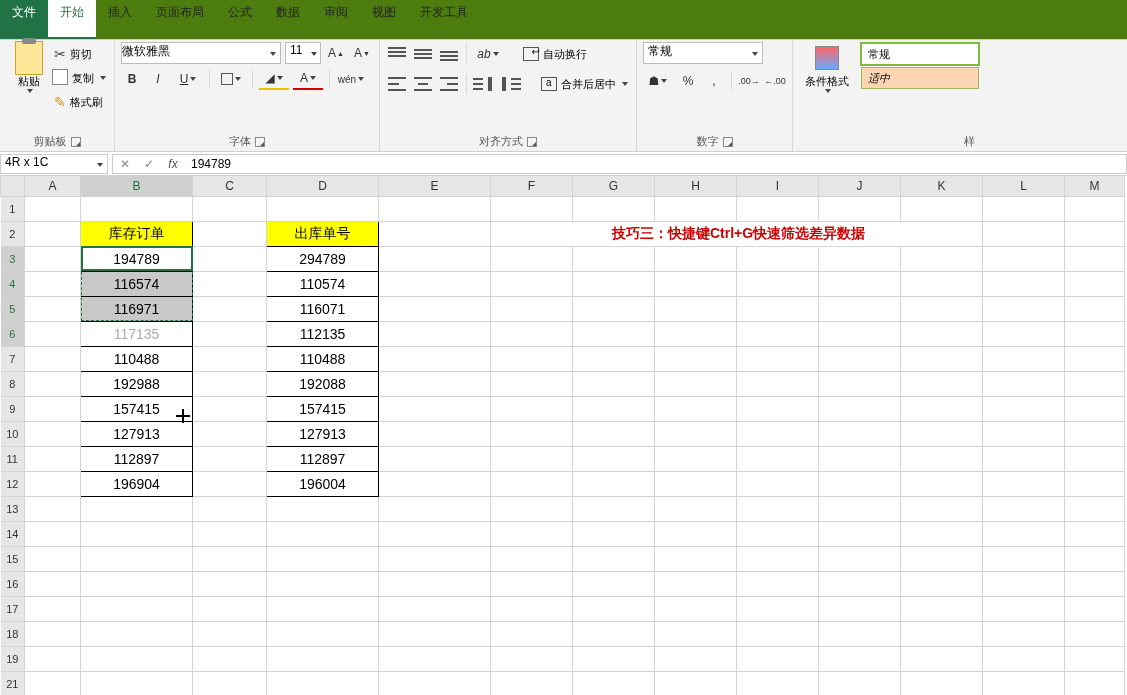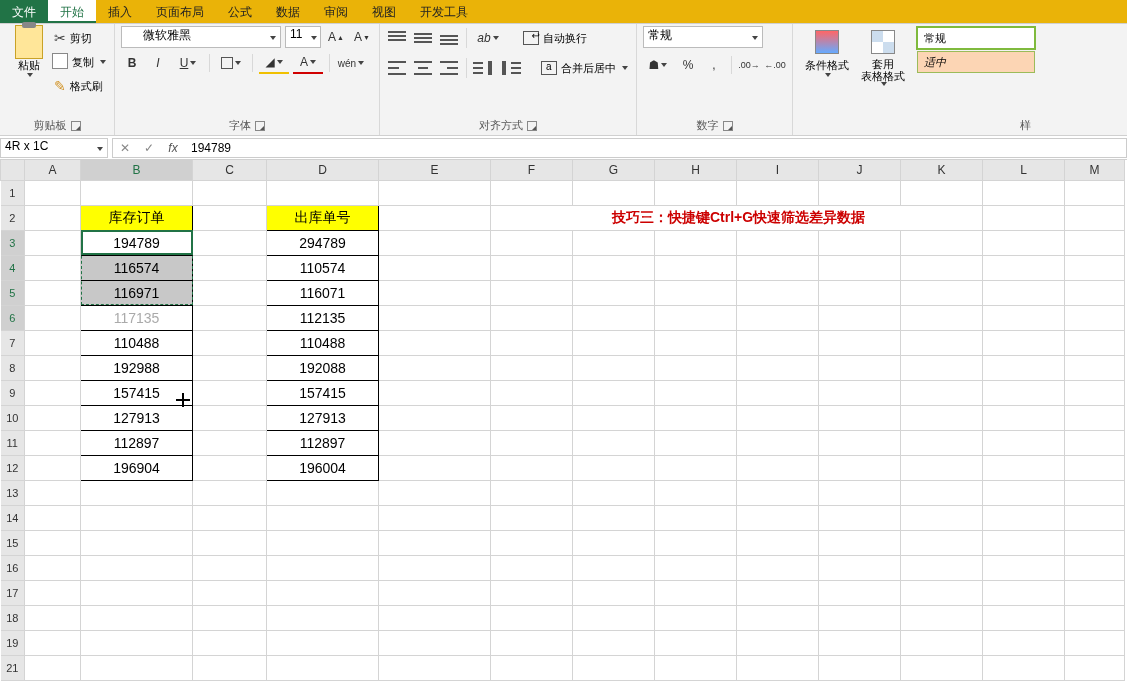--- a/index.html
+++ b/index.html
@@ -1,19 +1,19 @@
 <!DOCTYPE html>
 <html><head>
 <meta charset="utf-8">
 <style>
 * { box-sizing: border-box; margin: 0; padding: 0; font-family: "Microsoft YaHei", Arial, sans-serif; }
 body { font-size: 12px; background: #fff; user-select: none; overflow: hidden; width: 1127px; height: 695px; }
 
 
-.menubar { display: flex; background: #eab308; height: 24px; border-bottom: 1px solid #d0d0d0;}
+.menubar { display: flex; background: #4d7c0f; height: 40px; border-bottom: 1px solid #d0d0d0;}
 .menubar .tab { padding: 4px 12px 2px; font-size: 12px; color: #222; cursor: pointer; }
 .menubar .tab.file { background: #217346; color: #fff; }
 .menubar .tab.active { background: #fff; color: #217346; border-bottom: 2px solid #217346; font-weight: 400; }
 
 
 .ribbon { display: flex; height: 112px; background: #f3f3f3; border-bottom: 1px solid #d0d0d0; }
 .group { display: flex; flex-direction: column; align-items: center; border-right: 1px solid #d8d8d8; padding: 2px 6px 0 6px; }
 .group-body { display: flex; flex-direction: row; align-items: flex-start; flex: 1; }
 .group-label { font-size: 11px; color: #555; padding-bottom: 2px; display:flex; align-items:center; gap:4px;}
 .launcher { width:10px; height:10px; border:1px solid #888; position:relative; }
@@ -28,21 +28,21 @@
 
 
 .icon-paste { width:28px; height:34px; background:#ffe699; border:1px solid #c9a227; position:relative; }
 .icon-paste::before { content:""; position:absolute; top:-4px; left:6px; width:14px; height:6px; background:#888; border-radius:2px;}
 .icon-scissors { color:#444; font-size:14px;}
 .icon-copy { width:14px;height:14px; border:1px solid #888; background:#fff; position:relative;}
 .icon-copy::after{content:""; position:absolute; left:-3px; top:-3px; width:14px;height:14px; border:1px solid #888; background:#fff;}
 .icon-brush { color:#d09020; font-size:14px;}
 
 
-.font-select { border:1px solid #bbb; background:#fff; height:22px; font-size:12px; padding:0 18px 0 21px; position:relative;}
+.font-select { border:1px solid #bbb; background:#fff; height:22px; font-size:12px; padding:0 18px 0 0; position:relative;}
 .font-select .dropdown-arrow{position:absolute; right:4px; top:9px;}
 .size-select { border:1px solid #bbb; background:#fff; width:36px; height:22px; font-size:12px; padding:0 14px 0 4px; position:relative;}
 .size-select .dropdown-arrow{position:absolute; right:3px; top:9px;}
 .btn-sq { width:22px; height:22px; display:flex; align-items:center; justify-content:center; font-size:12px; color:#333;}
 .btn-sq.arrowed { width:30px; }
 .btn-A-up::after{content:"▲"; font-size:7px; margin-left:1px;}
 .btn-A-dn::after{content:"▼"; font-size:7px; margin-left:1px;}
 .u-line { border-bottom:2px solid #d00000; }
 .u-line-y { border-bottom:2px solid #f0c000; }
 .pinyin { font-size:10px; }
@@ -309,33 +309,20 @@
       </div>
   </div>
 
   <div class="group" style="border-right:none;">
     <div class="group-body">
       <div class="big-btn" style="width:56px">
         <div class="icon-slot">
             <span style="width:24px;height:24px;background:linear-gradient(#f66,#6af);display:inline-block;border:1px solid #888"></span>
           </div>
         <span>条件格式</span>
-          <span class="dropdown-arrow"></span>
-      </div>
-      <div class="big-btn" style="width:56px">
-        <div class="icon-slot">
-            <span style="width:24px;height:24px;border:1px solid #888;display:grid;grid-template-columns:1fr 1fr;grid-template-rows:1fr 1fr;">
-              <i style="background:#cde"></i>
-              <i style="background:#fff"></i>
-              <i style="background:#fff"></i>
-              <i style="background:#cde"></i>
-            </span>
-          </div>
-        <span style="white-space:pre-line;text-align:center;line-height:1.1">套用
-表格格式</span>
           <span class="dropdown-arrow"></span>
       </div>
       <div class="vstack" style="margin-left:6px;">
         <div class="swatch sel">
             <span>常规</span>
           </div>
         <div class="swatch orange">
             <span>适中</span>
           </div>
       </div>

